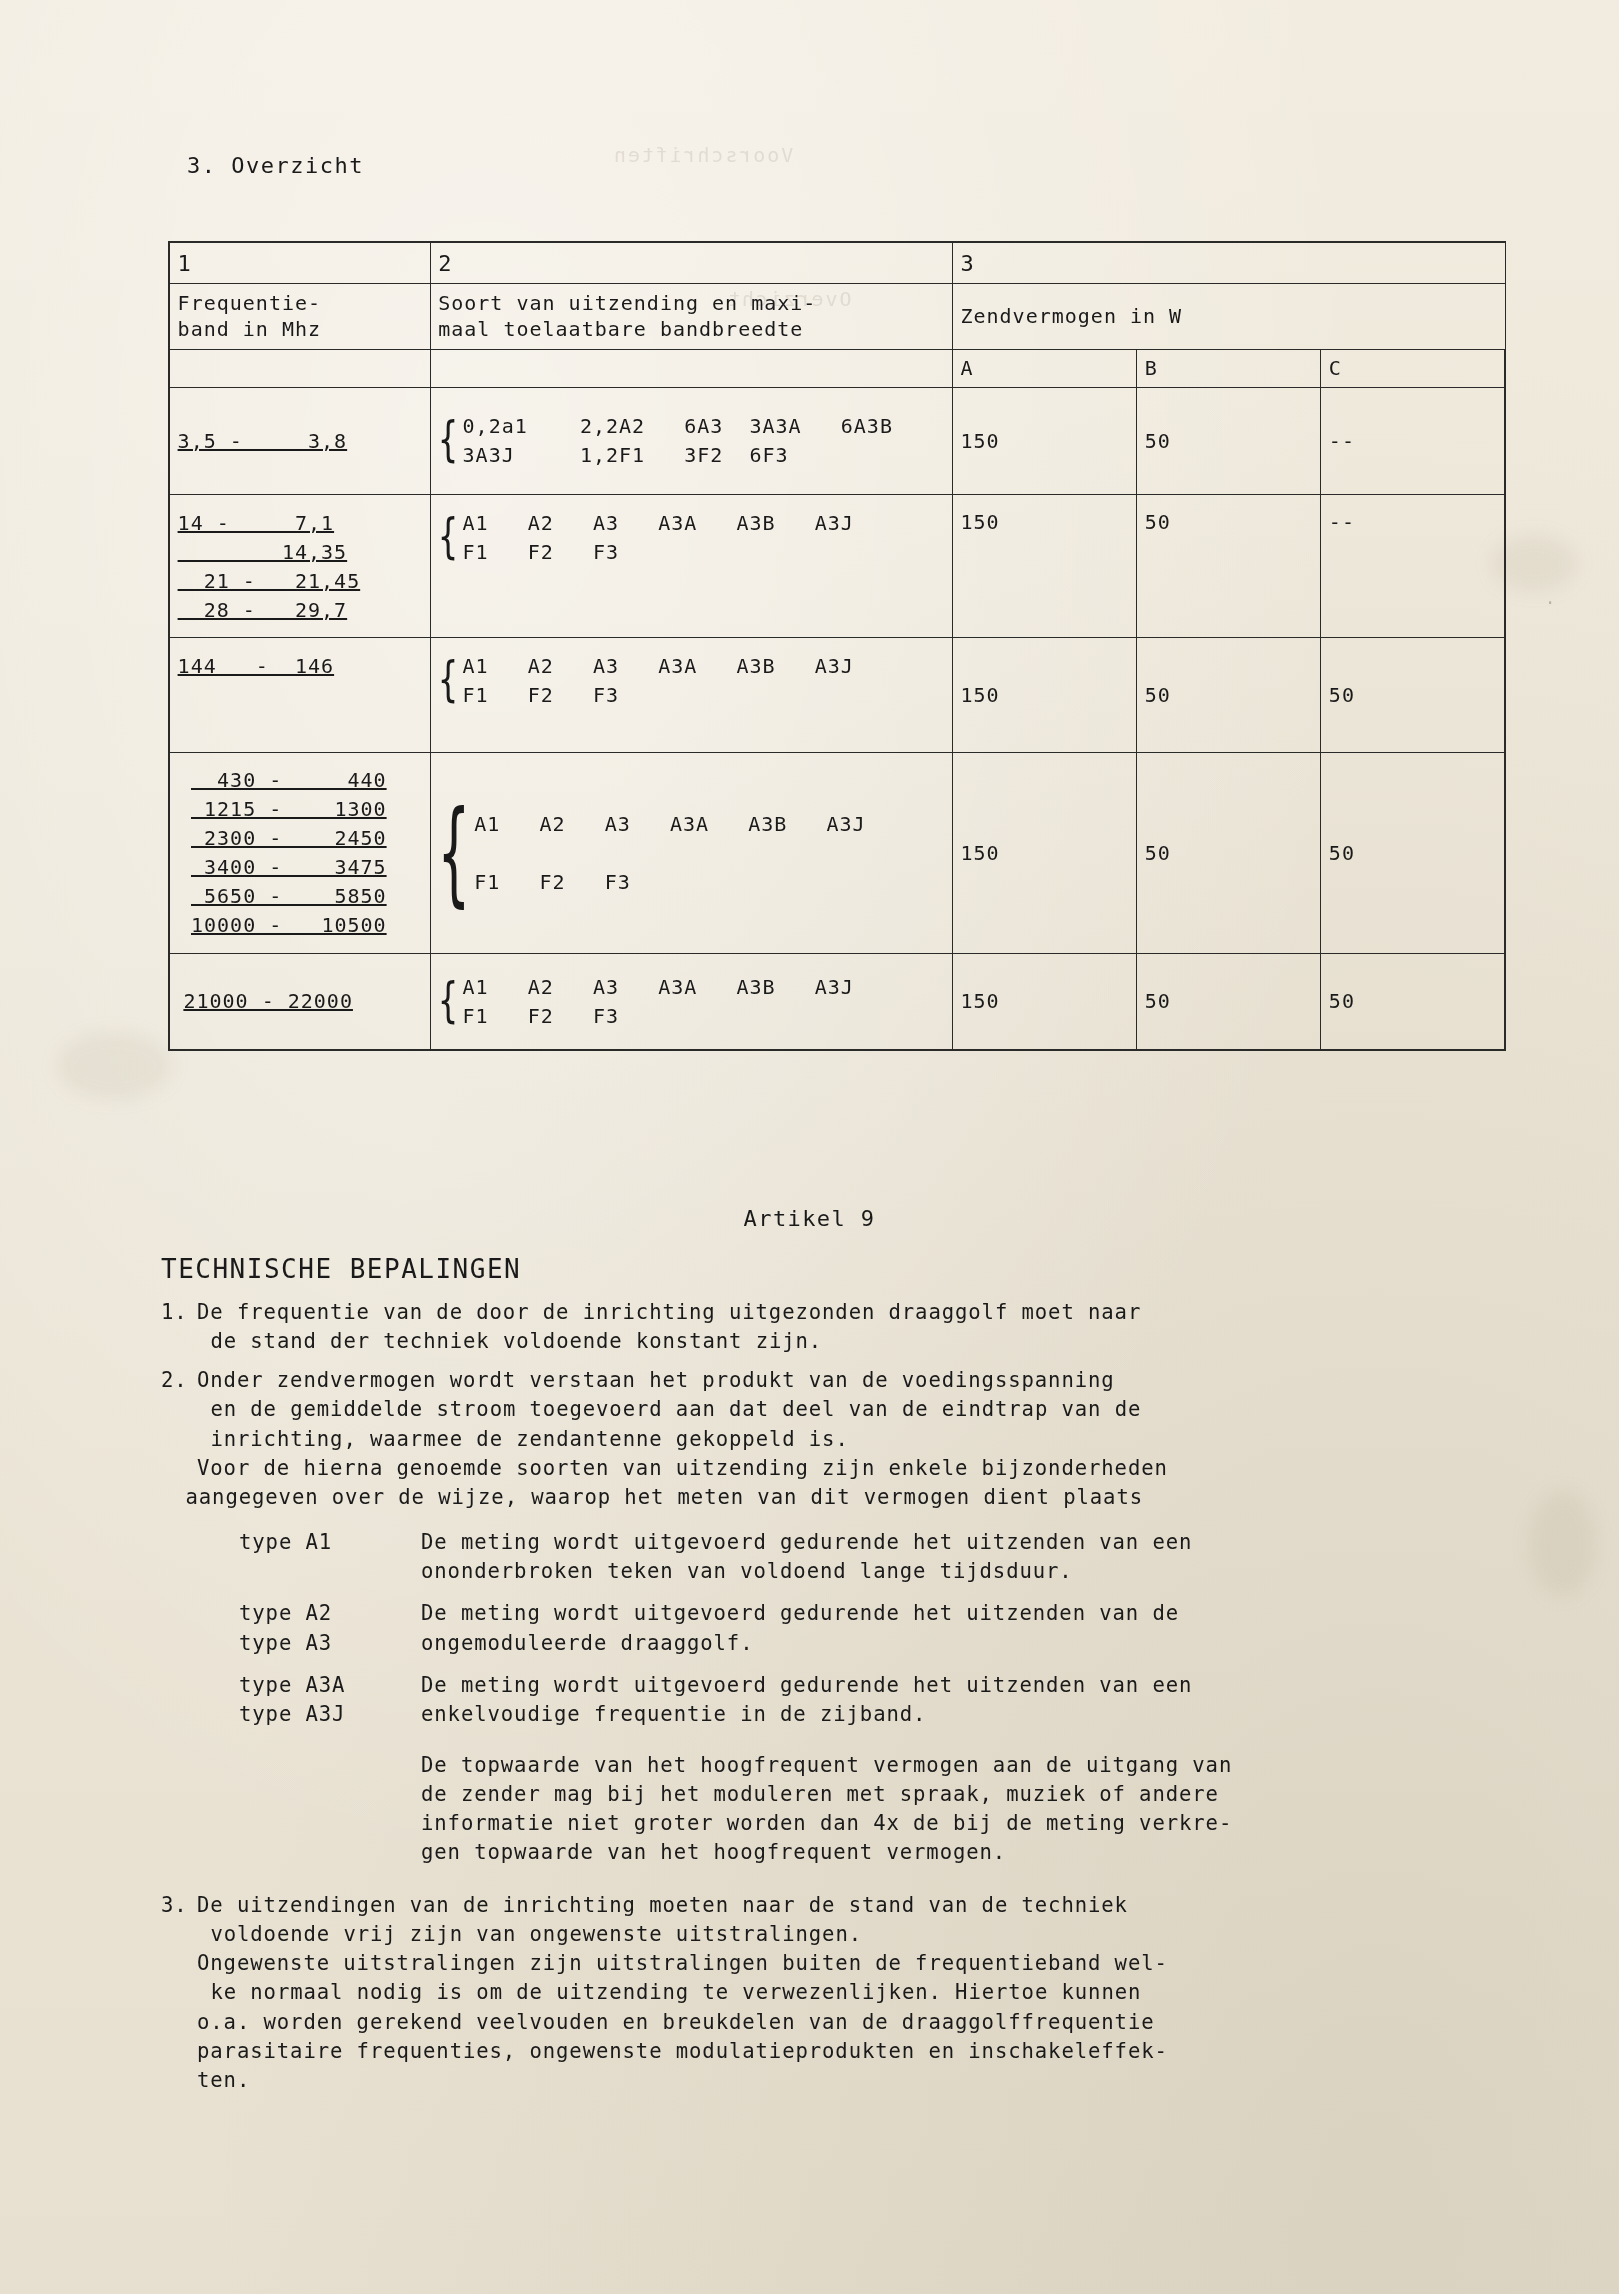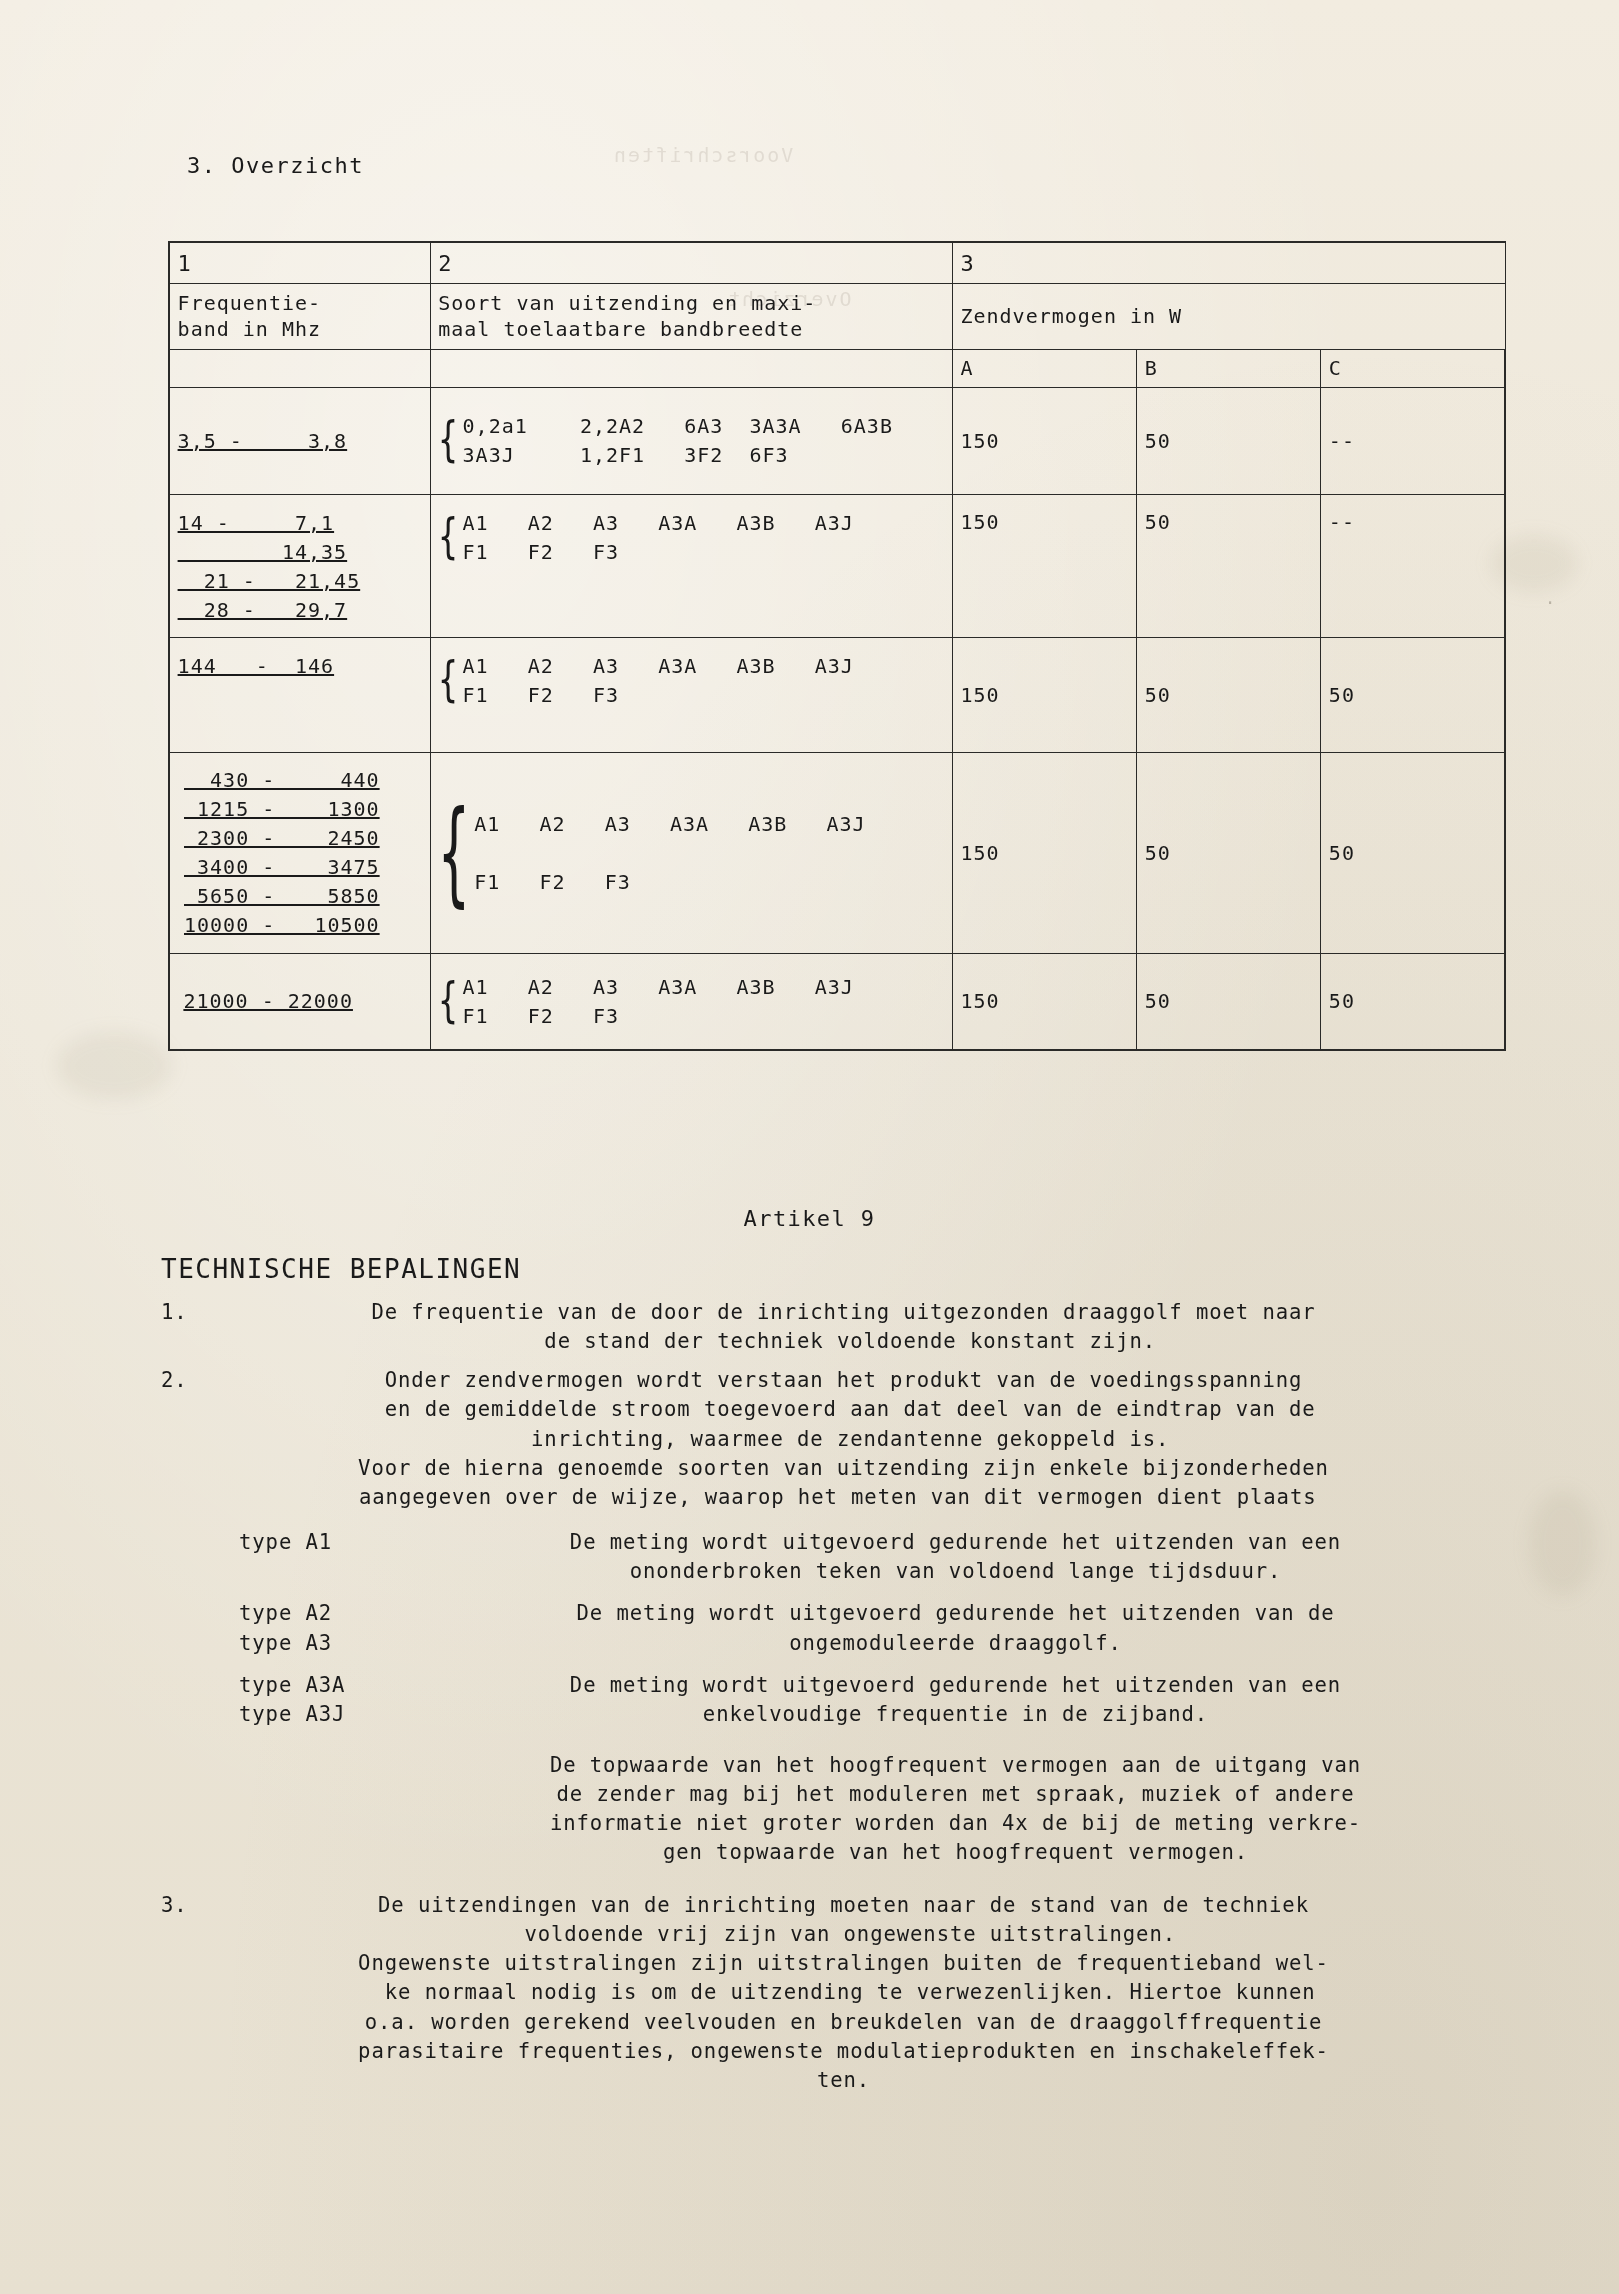--- a/index.html
+++ b/index.html
@@ -140,21 +140,21 @@
     display: flex;
     margin-bottom: 9.6px;
   }
   .item .num {
     width: 36px;
     flex: 0 0 36px;
   }
   .item .txt {
     flex: 1;
   }
-  .item .txt p { margin: 0; text-align: center; }
+  .item .txt p { margin: 0; }
 
   .typeblock {
     margin: 15.3px 0 0 42px;
     font-size: 20.6px;
     line-height: 1.42;
   }
   .typerow {
     display: flex;
     margin-bottom: 13.4px;
   }
@@ -252,21 +252,21 @@
 
         <tr style="height:115px">
           <td class="cell-freq outer-left" style="vertical-align:top;padding-top:13.4px">144   -  146</td>
           <td class="cell-mode" style="vertical-align:top;padding-top:13.4px"><span class="brace">{</span><span class="mode-lines"><span>A1   A2   A3   A3A   A3B   A3J</span><br><span>F1   F2   F3</span></span></td>
           <td class="pw">150</td>
           <td class="pw">50</td>
           <td class="pw outer-right">50</td>
         </tr>
 
         <tr style="height:201px">
-          <td class="cell-freq outer-left" style="vertical-align:middle;padding-left:14px">  430 -     440
+          <td class="cell-freq outer-left" style="vertical-align:middle;padding-left:21px">  430 -     440
  1215 -    1300
  2300 -    2450
  3400 -    3475
  5650 -    5850
 10000 -   10500</td>
           <td class="cell-mode"><span class="brace" style="font-size:52px;transform:scaleY(2.2)">{</span><span class="mode-lines"><span>A1   A2   A3   A3A   A3B   A3J</span><br><br><span>F1   F2   F3</span></span></td>
           <td class="pw">150</td>
           <td class="pw">50</td>
           <td class="pw outer-right">50</td>
         </tr>

